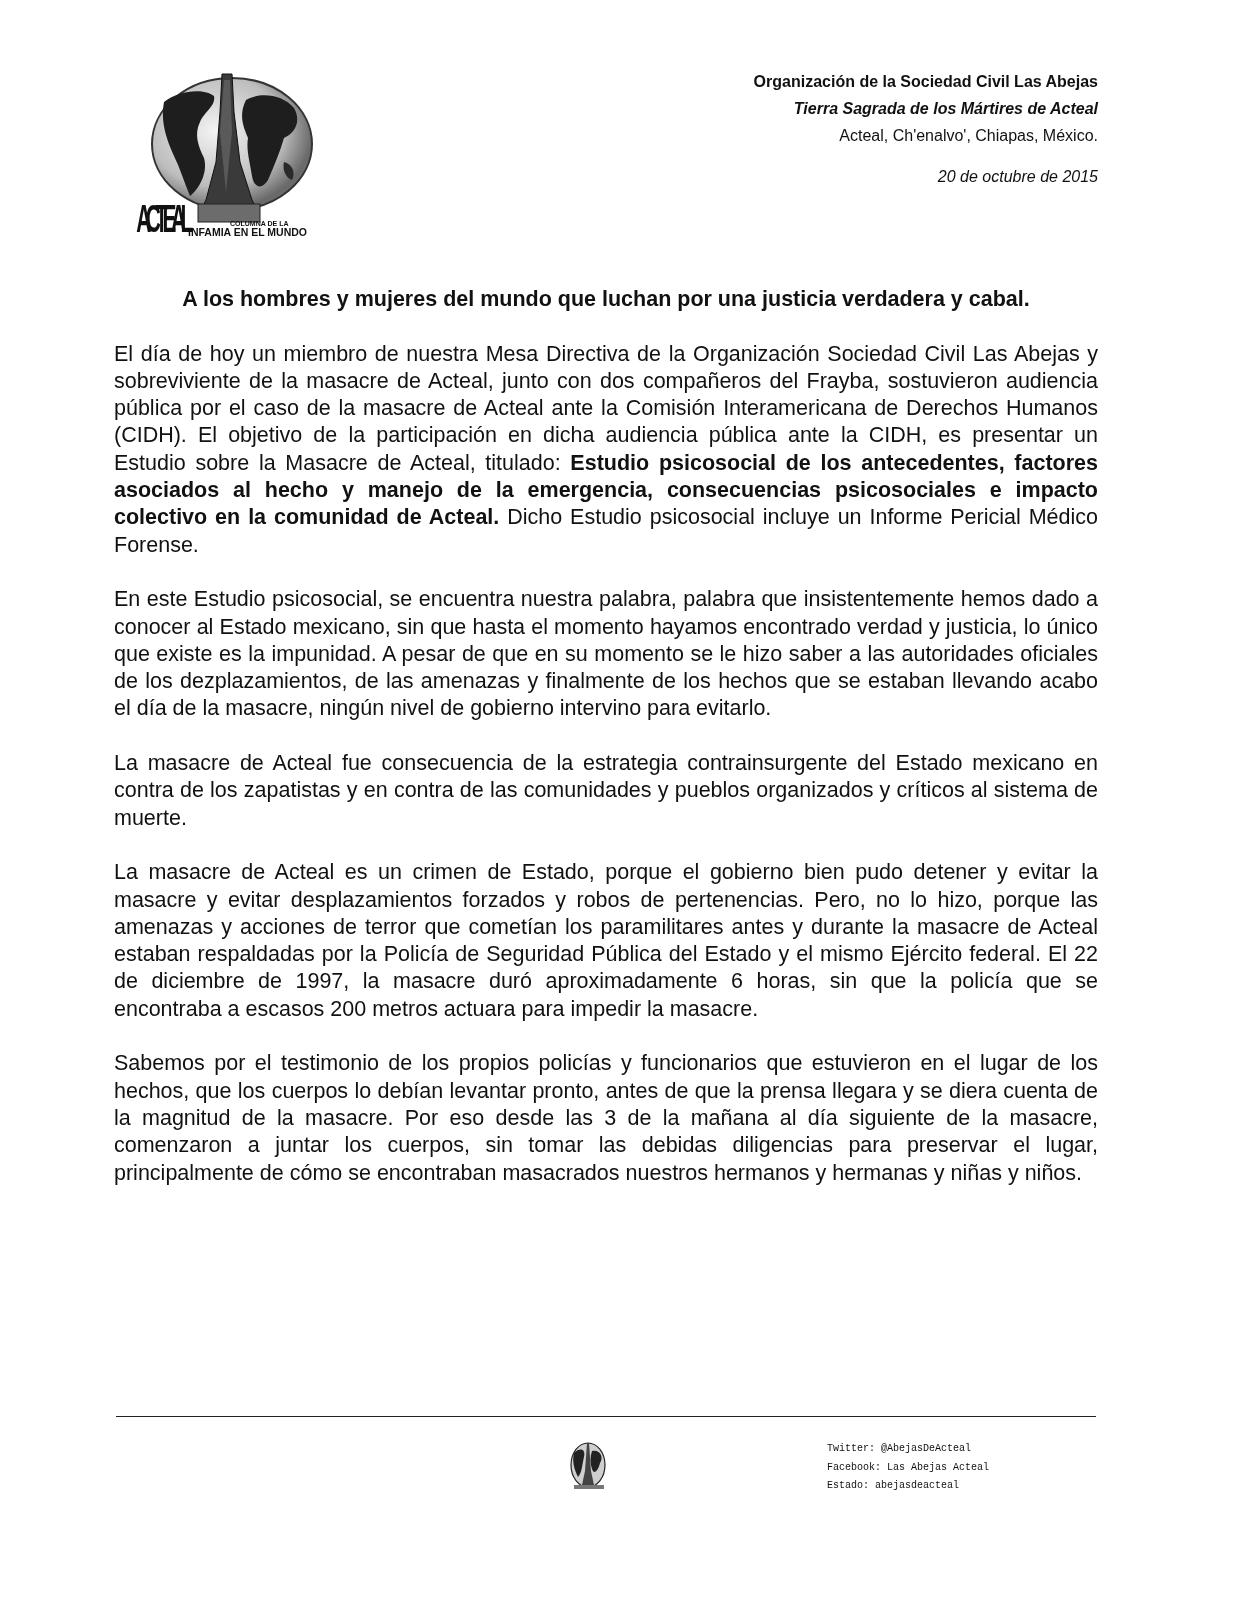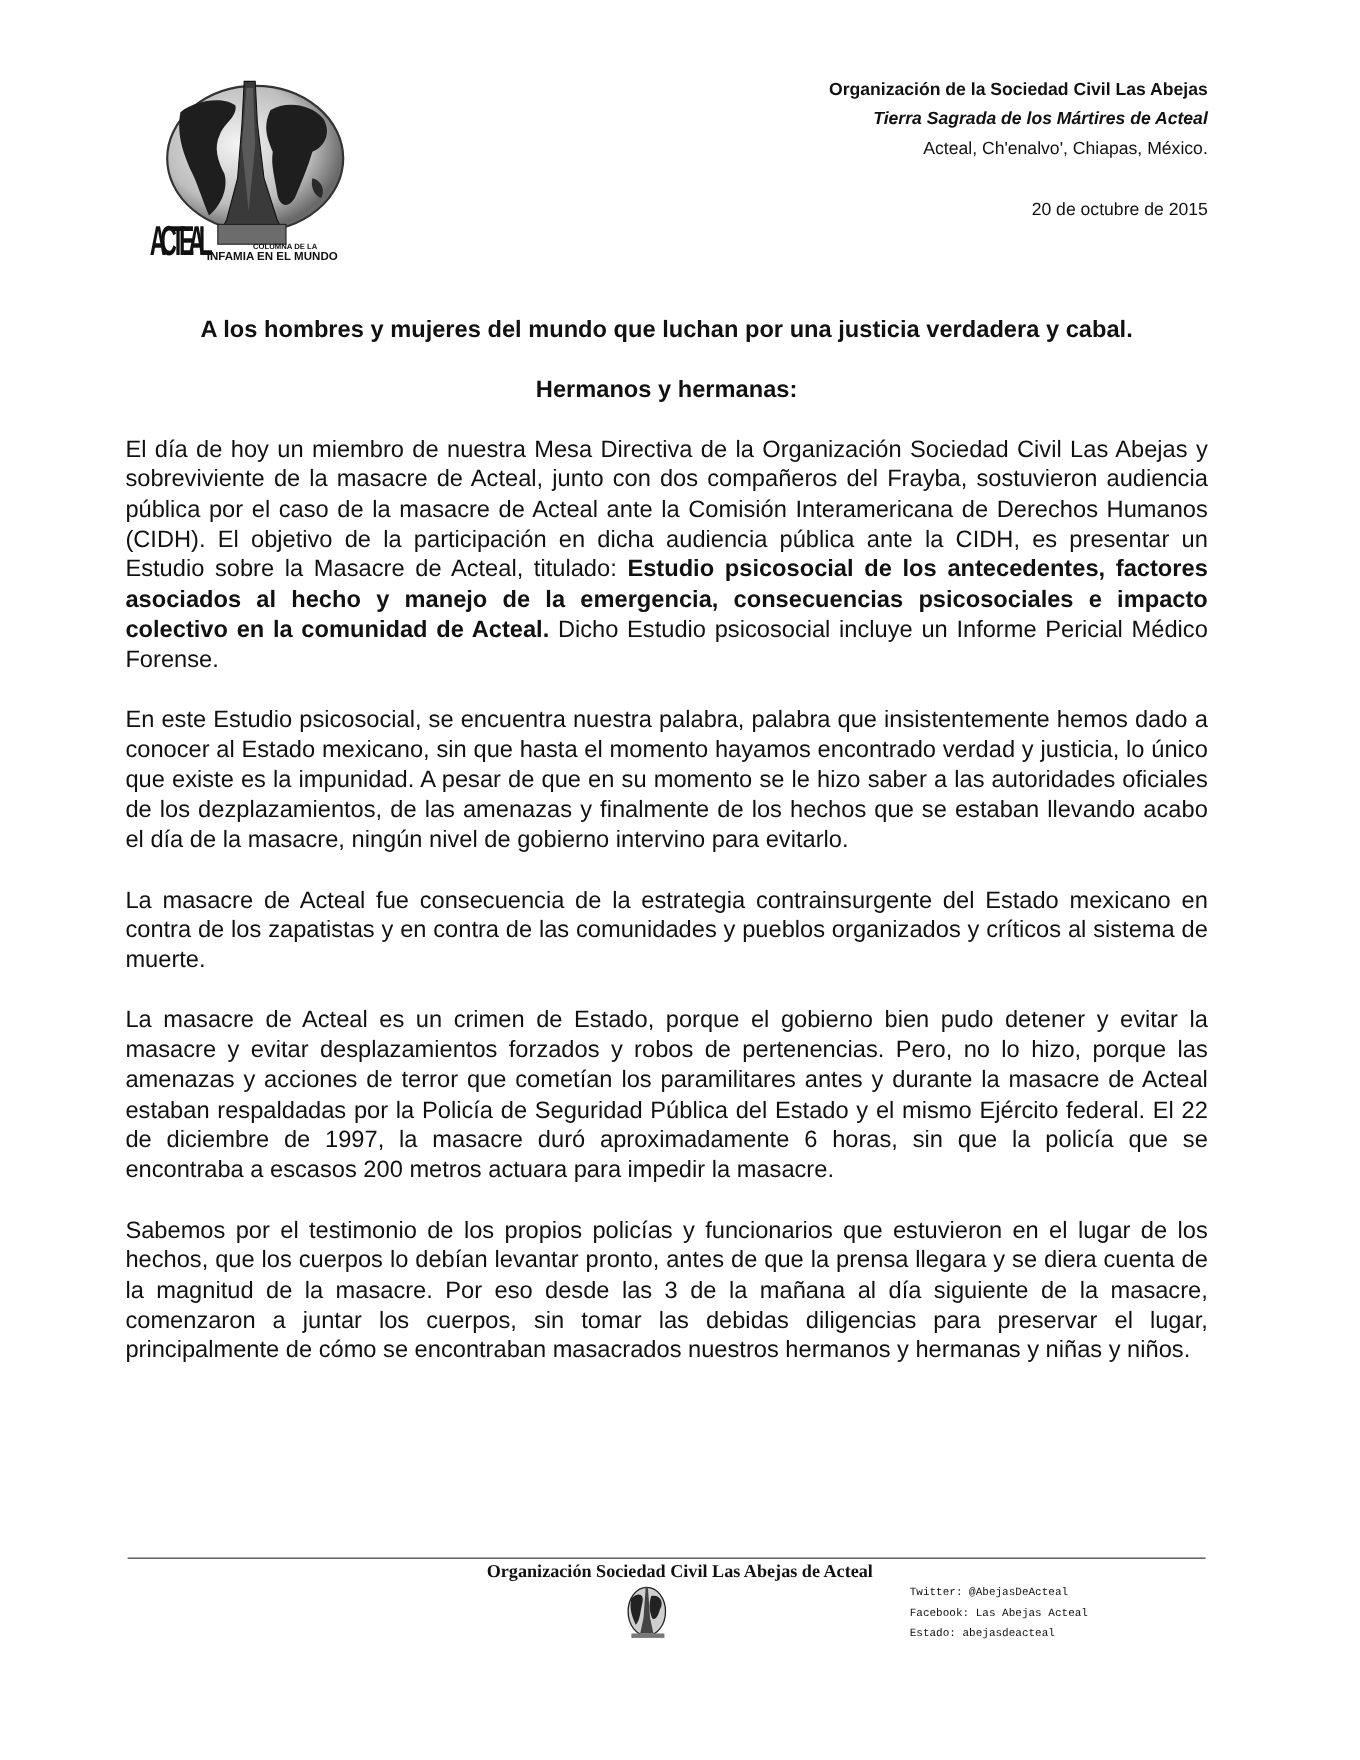--- a/index.html
+++ b/index.html
@@ -9,21 +9,21 @@
   
   .logo { position: absolute; left: 134px; top: 72px; width: 180px; height: 168px; }
   .logo svg { width: 100%; height: 100%; }
 
   
   .letterhead { position: absolute; right: 138px; top: 68px; text-align: right;
     font-family: "Liberation Sans", sans-serif; font-size: 16px; line-height: 27px; }
   .lh-org { font-weight: bold; }
   .lh-sub { font-weight: bold; font-style: italic; }
   .lh-place { font-weight: normal; }
-  .lh-date { margin-top: 28px; }
+  .lh-date { margin-top: 14px; font-style: italic; }
 
   
   .body-text { position: absolute; left: 114px; width: 984px; top: 286px;
     font-family: "Liberation Sans", sans-serif; font-size: 21.5px; line-height: 27.3px;
     text-align: justify; }
   .body-text p { margin: 0 0 27.3px 0; }
   .salute { font-weight: bold; text-align: center; }
   .bold { font-weight: bold; }
 
   
@@ -72,30 +72,28 @@
 
   <div class="letterhead">
     <div class="lh-org">Organización de la Sociedad Civil Las Abejas</div>
     <div class="lh-sub">Tierra Sagrada de los Mártires de Acteal</div>
     <div class="lh-place">Acteal, Ch'enalvo', Chiapas, México.</div>
     <div class="lh-date">20 de octubre de 2015</div>
   </div>
 
   <div class="body-text">
     <p class="salute">A los hombres y mujeres del mundo que luchan por una justicia verdadera y cabal.</p>
-    <p class="salute">Hermanos y hermanas:</p>
     <p><span>El día de hoy un miembro de nuestra Mesa Directiva de la Organización Sociedad Civil Las Abejas y sobreviviente de la masacre de Acteal, junto con dos compañeros del Frayba, sostuvieron audiencia pública por el caso de la masacre de Acteal ante la Comisión Interamericana de Derechos Humanos (CIDH). El objetivo de la participación en dicha audiencia pública ante la CIDH, es presentar un Estudio sobre la Masacre de Acteal, titulado: </span><span class="bold">Estudio psicosocial de los antecedentes, factores asociados al hecho y manejo de la emergencia, consecuencias psicosociales e impacto colectivo en la comunidad de Acteal.</span><span> Dicho Estudio psicosocial incluye un Informe Pericial Médico Forense.</span></p>
     <p>En este Estudio psicosocial, se encuentra nuestra palabra, palabra que insistentemente hemos dado a conocer al Estado mexicano, sin que hasta el momento hayamos encontrado verdad y justicia, lo único que existe es la impunidad. A pesar de que en su momento se le hizo saber a las autoridades oficiales de los dezplazamientos, de las amenazas y finalmente de los hechos que se estaban llevando acabo el día de la masacre, ningún nivel de gobierno intervino para evitarlo.</p>
     <p>La masacre de Acteal fue consecuencia de la estrategia contrainsurgente del Estado mexicano en contra de los zapatistas y en contra de las comunidades y pueblos organizados y críticos al sistema de muerte.</p>
     <p>La masacre de Acteal es un crimen de Estado, porque el gobierno bien pudo detener y evitar la masacre y evitar desplazamientos forzados y robos de pertenencias. Pero, no lo hizo, porque las amenazas y acciones de terror que cometían los paramilitares antes y durante la masacre de Acteal estaban respaldadas por la Policía de Seguridad Pública del Estado y el mismo Ejército federal. El 22 de diciembre de 1997, la masacre duró aproximadamente 6 horas, sin que la policía que se encontraba a escasos 200 metros actuara para impedir la masacre.</p>
     <p>Sabemos por el testimonio de los propios policías y funcionarios que estuvieron en el lugar de los hechos, que los cuerpos lo debían levantar pronto, antes de que la prensa llegara y se diera cuenta de la magnitud de la masacre. Por eso desde las 3 de la mañana al día siguiente de la masacre, comenzaron a juntar los cuerpos, sin tomar las debidas diligencias para preservar el lugar, principalmente de cómo se encontraban masacrados nuestros hermanos y hermanas y niñas y niños.</p>
   </div>
 
   <div class="footer-rule"></div>
-  <div class="footer-title">Organización Sociedad Civil Las Abejas de Acteal</div>
   <div class="footer-logo">
     <svg viewBox="0 0 56 50">
       <ellipse cx="28" cy="24" rx="17" ry="22" fill="#cfcfcf" stroke="#222" stroke-width="1.2"></ellipse>
       <path d="M14,12 C20,6 26,8 24,16 C22,24 22,32 18,36 C14,28 12,20 14,12 Z" fill="#222"></path>
       <path d="M32,10 C40,8 44,16 40,22 C38,30 34,34 32,28 C30,22 30,16 32,10 Z" fill="#222"></path>
       <path d="M27,2 L29,2 L31,30 L34,44 L22,44 L25,30 Z" fill="#444"></path>
       <rect x="14" y="44" width="30" height="4" fill="#777"></rect>
     </svg>
   </div>
   <div class="footer-right">

